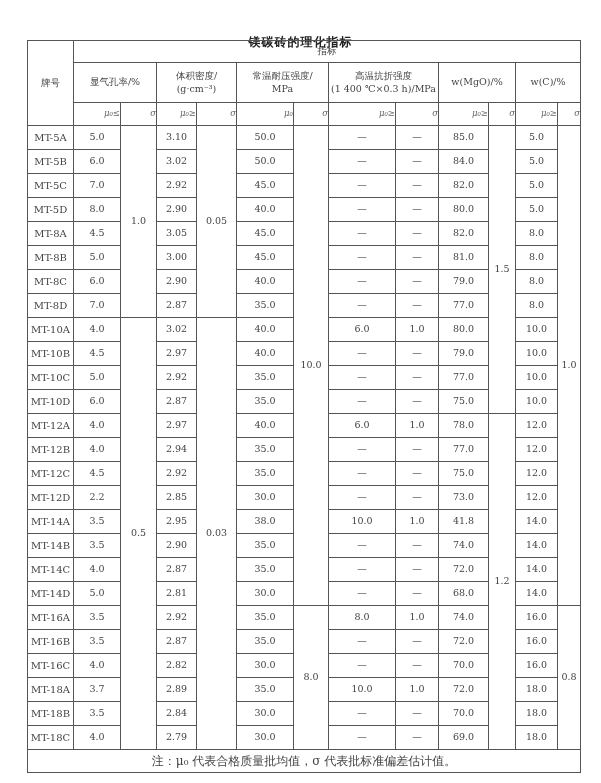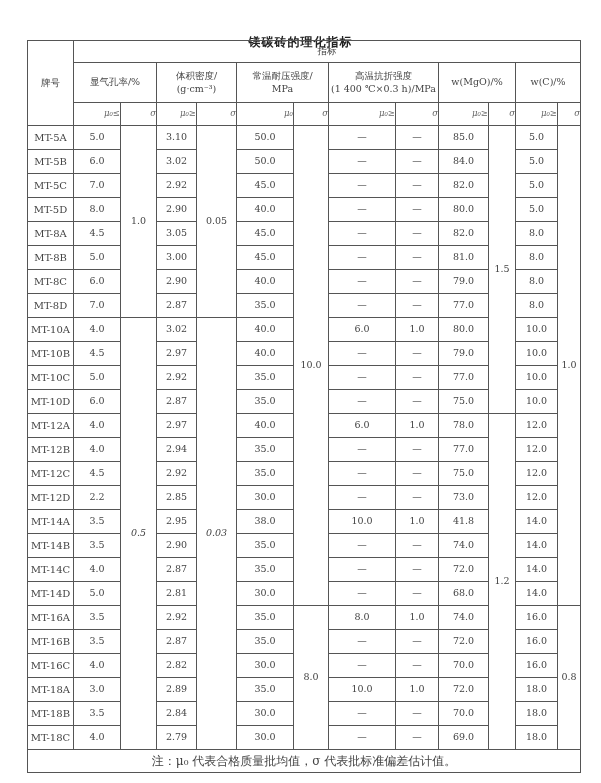--- a/index.html
+++ b/index.html
@@ -11,21 +11,21 @@
   table.spec { position: absolute; top: 40px; left: 27px; width: 553px;
                border-collapse: collapse; table-layout: fixed; font-size: 9.5px; }
   table.spec td, table.spec th { border: 1px solid #555; text-align: center; vertical-align: middle;
                padding: 0; font-weight: normal; color: #444; line-height: 1.35; overflow: hidden; white-space: nowrap; }
   table.spec { border: 1.5px solid #333; }
   tr.h1 td { height: 21px; }
   tr.h2 td { height: 39px; }
   tr.h3 td { height: 22px; font-style: italic; font-size: 8.5px; color: #666; text-align: right; }
   tr.data td { height: 23px; }
   td.grade { color: #333; font-size: 10px; }
-  td.merge-nb { border-top-color: transparent; font-style: italic; }
+  td.merge-nb { border-top-color: transparent; }
   td.dash { color: #888; }
   td.note { text-align: left; padding-left: 30px; height: 22px; font-size: 12px; color: #333; border-top: 1.5px solid #333; }
 </style>
 </head>
 <body>
 
 <div class="title">镁碳砖的理化指标</div>
 
 <table class="spec">
   <colgroup>
@@ -322,21 +322,21 @@
         <td>4.0</td>
         <td>2.82</td>
         <td>30.0</td>
         <td class="dash">—</td>
         <td class="dash">—</td>
         <td>70.0</td>
         <td>16.0</td>
       </tr>
       <tr class="data">
         <td class="grade">MT-18A</td>
-        <td>3.0</td>
+        <td>3.7</td>
         <td>2.89</td>
         <td>35.0</td>
         <td>10.0</td>
         <td>1.0</td>
         <td>72.0</td>
         <td>18.0</td>
       </tr>
       <tr class="data">
         <td class="grade">MT-18B</td>
         <td>3.5</td>

